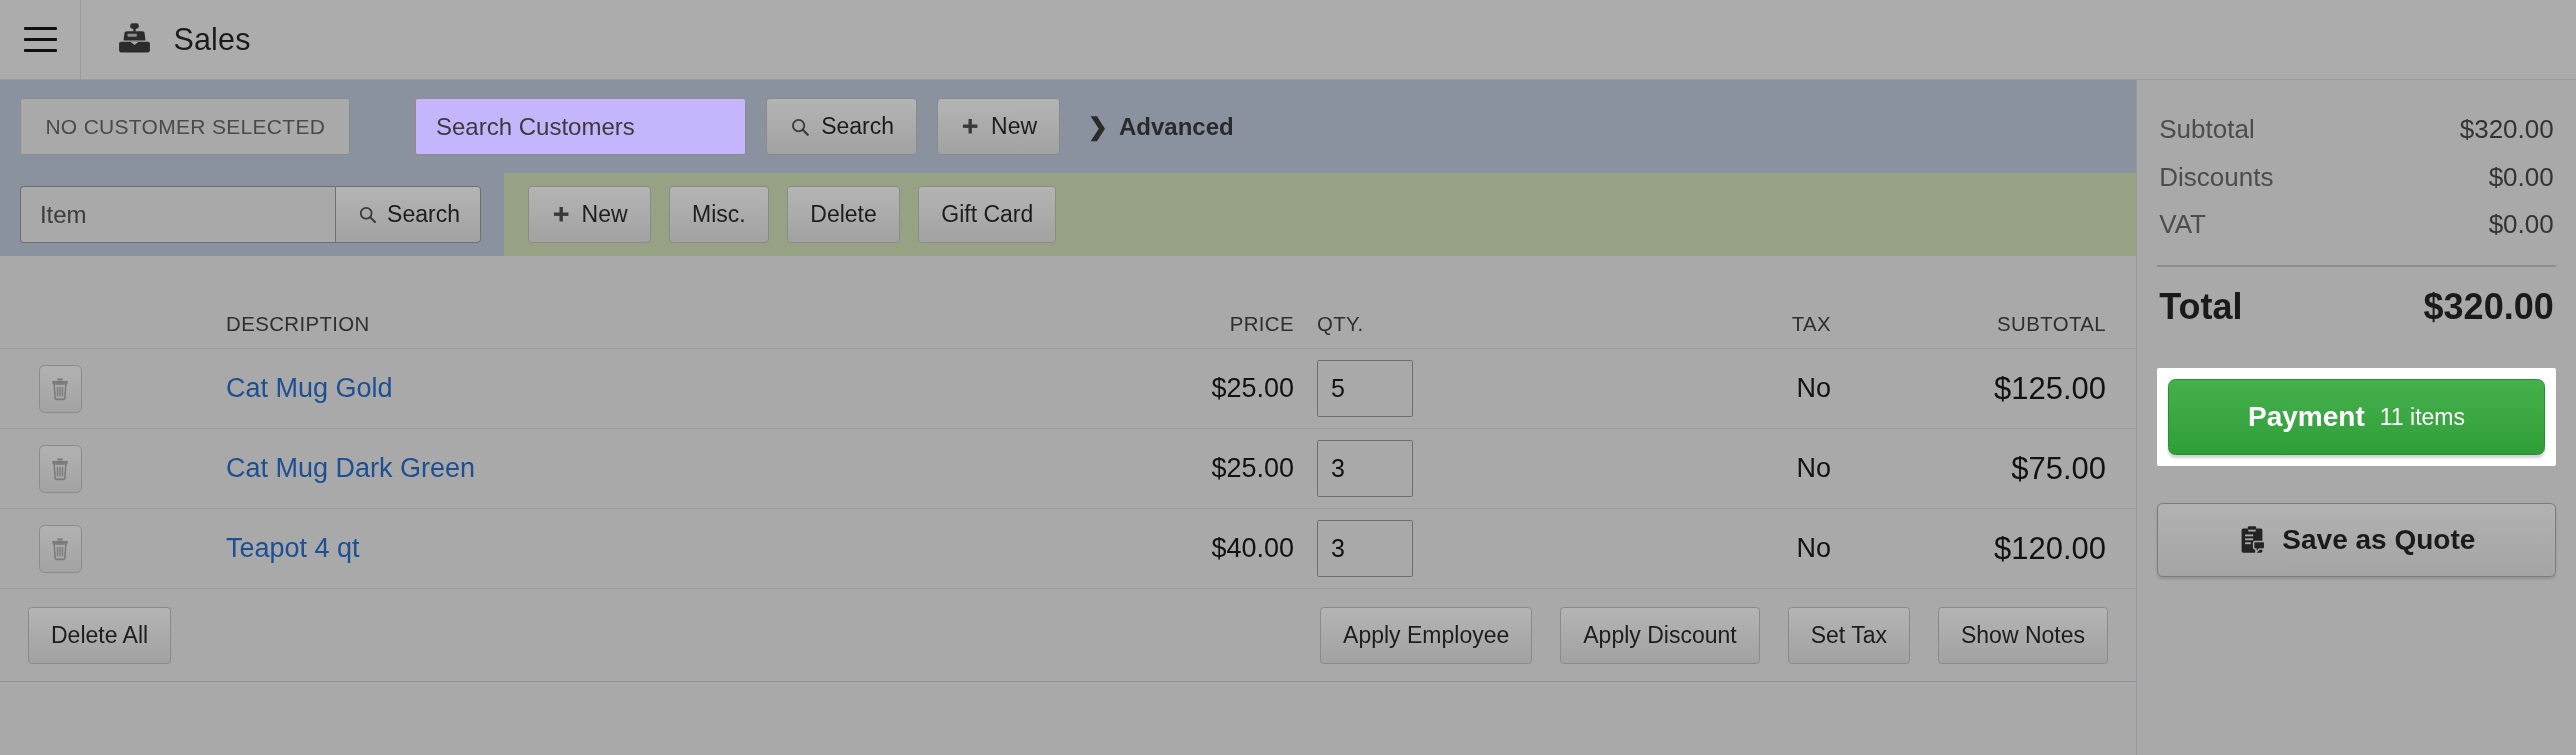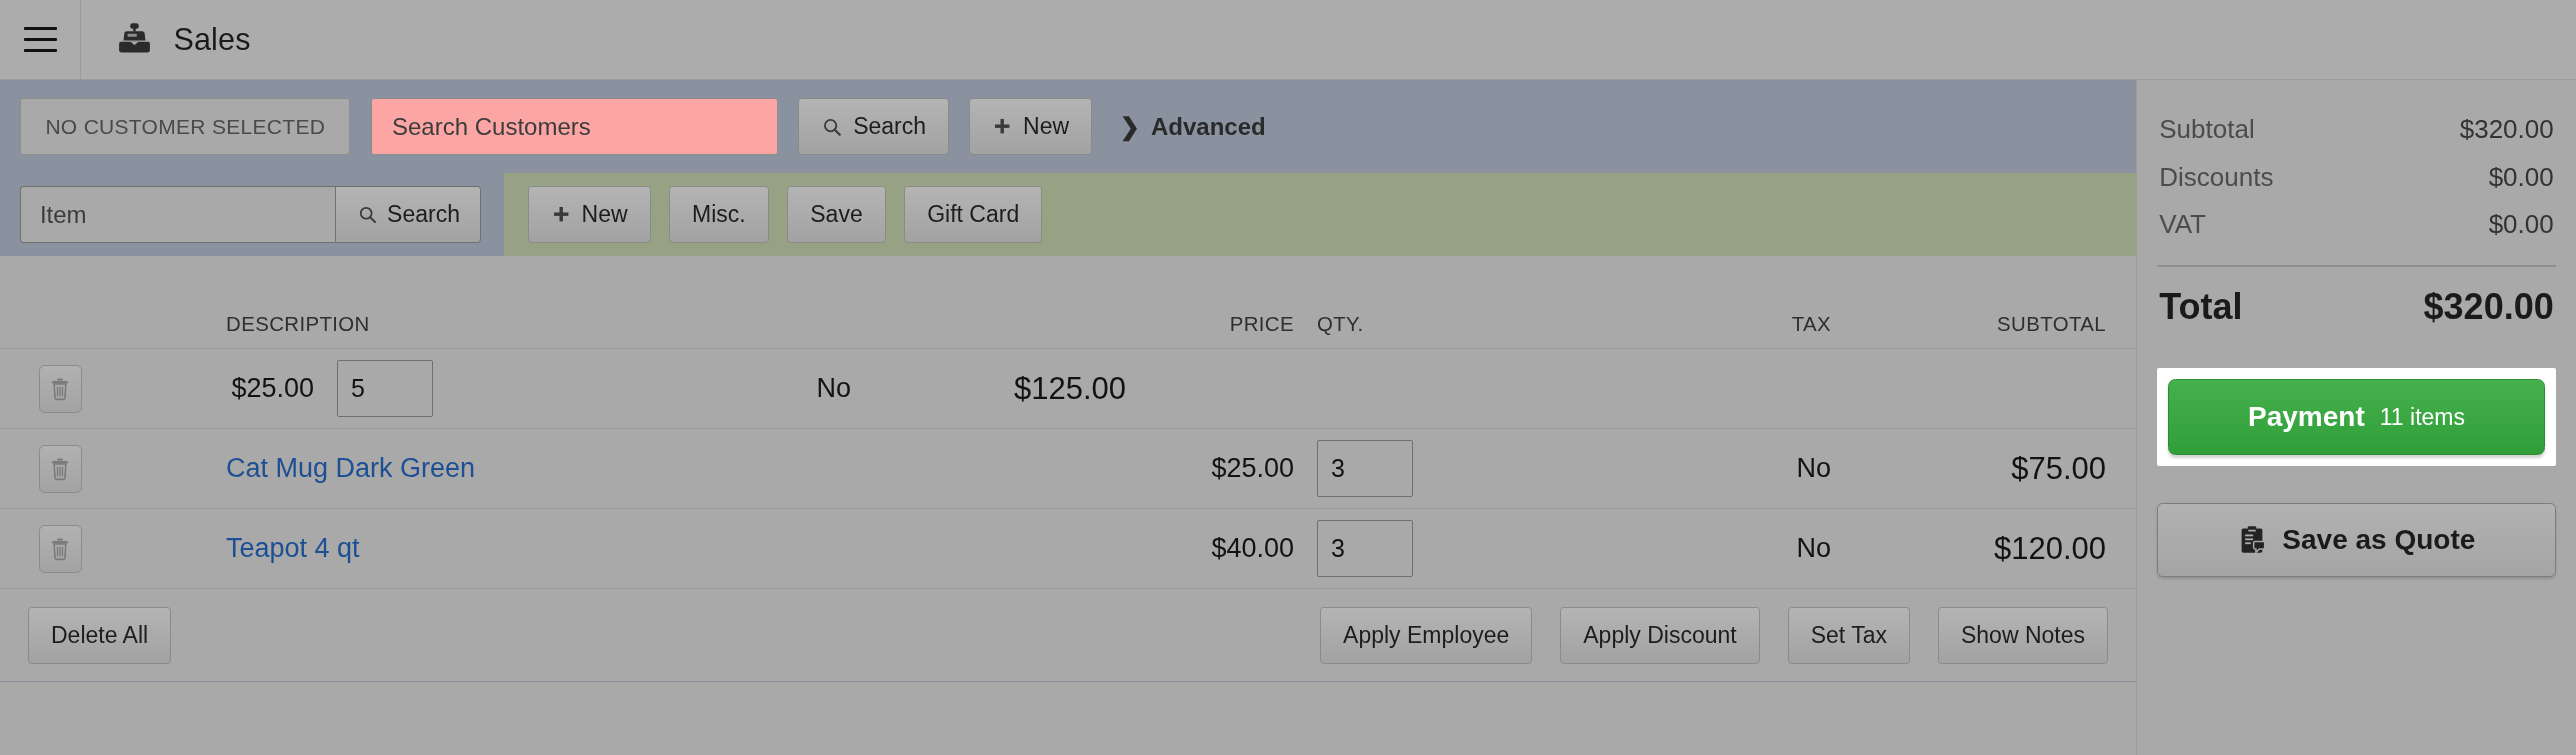--- a/index.html
+++ b/index.html
@@ -41,24 +41,25 @@
     background: #8a92a0;
     display: flex; align-items: center; gap: 20.4px;
     padding: 0 20.4px;
   }
   .chip {
     height: 57px; display: flex; align-items: center; padding: 0 24px;
     background: #a9a9a9; border: 0.9px solid #8d8d8d; border-radius: 2.8px;
     font-size: 21px; color: #4a4a4a; letter-spacing: 0.3px; white-space: nowrap;
   }
   .cust-input {
-    width: 407px; height: 57px; background: #fca5a5;
+    width: 331px; height: 57px; background: #c4b5fd;
     border: 0.9px solid #8d8d8d; border-radius: 2.8px;
     font-size: 24px; color: #3c3c3c; padding: 0 20.4px;
     font-family: "Liberation Sans", sans-serif;
+    margin-left: 44px;
   }
   .cust-input::placeholder { color: #3c3c3c; opacity: 1; }
   .btn {
     height: 57px; display: inline-flex; align-items: center; justify-content: center; gap: 10.2px;
     padding: 0 22px; border: 0.9px solid #8a8a8a; border-radius: 3.7px;
     background: linear-gradient(#b4b4b4, #a2a2a2);
     font-size: 23px; color: #1d1d1d; cursor: pointer; white-space: nowrap;
     font-family: "Liberation Sans", sans-serif;
   }
   .adv-link { display: flex; align-items: center; gap: 11px; font-size: 24px; color: #2a2a2a;
@@ -206,21 +207,21 @@
         </div>
         <div class="item-right">
           <div class="btn">
             <svg width="20.4" height="20.4" viewBox="0 0 24 24">
               <rect x="10" y="3.5" width="4" height="17" fill="#3a3a3a"></rect>
               <rect x="3.5" y="10" width="17" height="4" fill="#3a3a3a"></rect>
             </svg>
             <span>New</span>
           </div>
           <div class="btn">Misc.</div>
-          <div class="btn">Save</div>
+          <div class="btn">Delete</div>
           <div class="btn">Gift Card</div>
         </div>
       </div>
 
       <div class="table">
         <div class="thead">
           <div class="c-del"></div>
           <div class="c-desc">DESCRIPTION</div>
           <div class="c-price">PRICE</div>
           <div class="c-qty">QTY.</div>
@@ -234,20 +235,23 @@
               <svg width="22" height="24" viewBox="0 0 24 26">
                 <rect x="9" y="1.5" width="6" height="2.2" rx=".6" fill="#7a7a7a"></rect>
                 <rect x="3.5" y="4.4" width="17" height="2.6" rx=".6" fill="#7a7a7a"></rect>
                 <path d="M5.6 7.6 h12.8 l-1.1 15.2 a1.6 1.6 0 0 1 -1.6 1.5 H8.3 a1.6 1.6 0 0 1 -1.6 -1.5 Z" fill="none" stroke="#7a7a7a" stroke-width="1.7"></path>
                 <line x1="9.3" y1="10.6" x2="9.3" y2="21" stroke="#7a7a7a" stroke-width="1.5"></line>
                 <line x1="12" y1="10.6" x2="12" y2="21" stroke="#7a7a7a" stroke-width="1.5"></line>
                 <line x1="14.7" y1="10.6" x2="14.7" y2="21" stroke="#7a7a7a" stroke-width="1.5"></line>
               </svg>
             </div>
           </div>
+          <div class="c-desc">
+            <span class="item-link">Cat Mug Gold</span>
+          </div>
           <div class="c-price price-txt">$25.00</div>
           <div class="c-qty">
             <input class="qty-input" type="text" value="5" style="">
           </div>
           <div class="c-tax tax-txt">No</div>
           <div class="c-sub sub-txt">$125.00</div>
         </div>
 
         <div class="trow">
           <div class="c-del">

